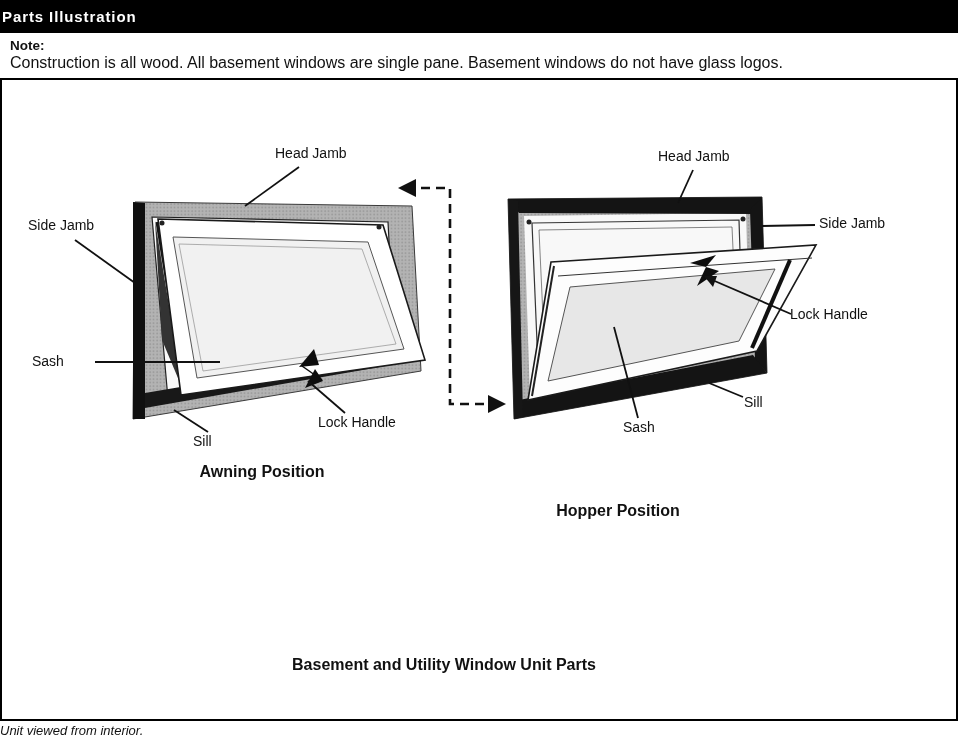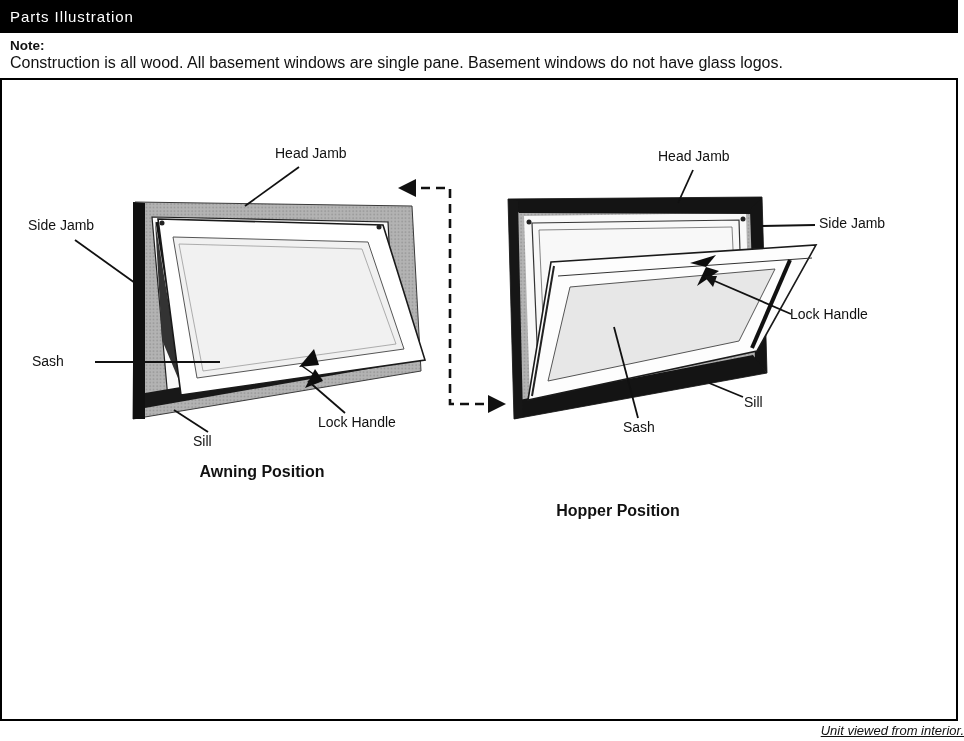--- a/index.html
+++ b/index.html
@@ -2,35 +2,35 @@
 <html><head>
 <meta charset="utf-8">
 <style>
   html,body{margin:0;padding:0;background:#ffffff;}
   body{width:964px;height:741px;overflow:hidden;
        font-family:"Liberation Sans","DejaVu Sans",sans-serif;color:#111;}
   .page{position:relative;width:964px;height:741px;background:#fff;}
   .frame{position:absolute;left:0;top:0;width:958px;height:721px;box-sizing:border-box;
          border-left:2px solid #000;border-right:2px solid #000;border-bottom:2px solid #000;}
   .titlebar{position:absolute;left:-2px;top:0;width:958px;height:33px;background:#000;}
-  .titlebar .t{color:#fff;font-weight:normal;font-size:15px;letter-spacing:.9px;
-               line-height:33px;padding-left:10px;}
+  .titlebar .t{color:#fff;font-weight:bold;font-size:15px;letter-spacing:.9px;
+               line-height:33px;padding-left:2px;}
   .note{position:absolute;left:-2px;top:33px;width:958px;height:47px;box-sizing:border-box;
         border-bottom:2px solid #000;background:#fff;}
   .note .nl{font-weight:bold;font-size:13.5px;margin:5px 0 1px 10px;}
   .note .nt{font-size:16px;margin-left:10px;}
   .art{position:absolute;left:0;top:82px;width:954px;height:637px;}
   .lbl{position:absolute;font-size:14px;white-space:nowrap;line-height:15px;}
   .cap{position:absolute;font-size:16px;font-weight:bold;text-align:center;width:200px;}
   .mfg{position:absolute;left:0;top:619px;width:884px;text-align:center;
        font-weight:bold;font-size:13.5px;}
   .doctitle{position:absolute;left:0;top:656px;width:884px;text-align:center;
        font-weight:bold;font-size:16px;}
-  .viewnote{position:absolute;left:0;top:723px;width:964px;text-align:right;
-       font-style:italic;font-size:13px;text-decoration:underline;}
+  .viewnote{position:absolute;left:0;top:723px;width:964px;text-align:left;
+       font-style:italic;font-size:13px;}
 </style>
 </head>
 <body>
 
 <div class="page">
   <div class="frame">
 
     <div class="titlebar">
       <div class="t">Parts Illustration</div>
     </div>
@@ -118,16 +118,17 @@
     <div class="lbl" style="left:316px;top:415px;">Lock Handle</div>
     <div class="cap" style="left:160px;top:463px;">Awning Position</div>
 
     <div class="lbl" style="left:656px;top:149px;">Head Jamb</div>
     <div class="lbl" style="left:817px;top:216px;">Side Jamb</div>
     <div class="lbl" style="left:788px;top:307px;">Lock Handle</div>
     <div class="lbl" style="left:742px;top:395px;">Sill</div>
     <div class="lbl" style="left:621px;top:420px;">Sash</div>
     <div class="cap" style="left:516px;top:462px;margin-top:40px;">Hopper Position</div>
 
+    <div class="doctitle">Basement and Utility Window Unit Parts</div>
   </div>
 
   <div class="viewnote">Unit viewed from interior.</div>
 </div>
 
 </body></html>

